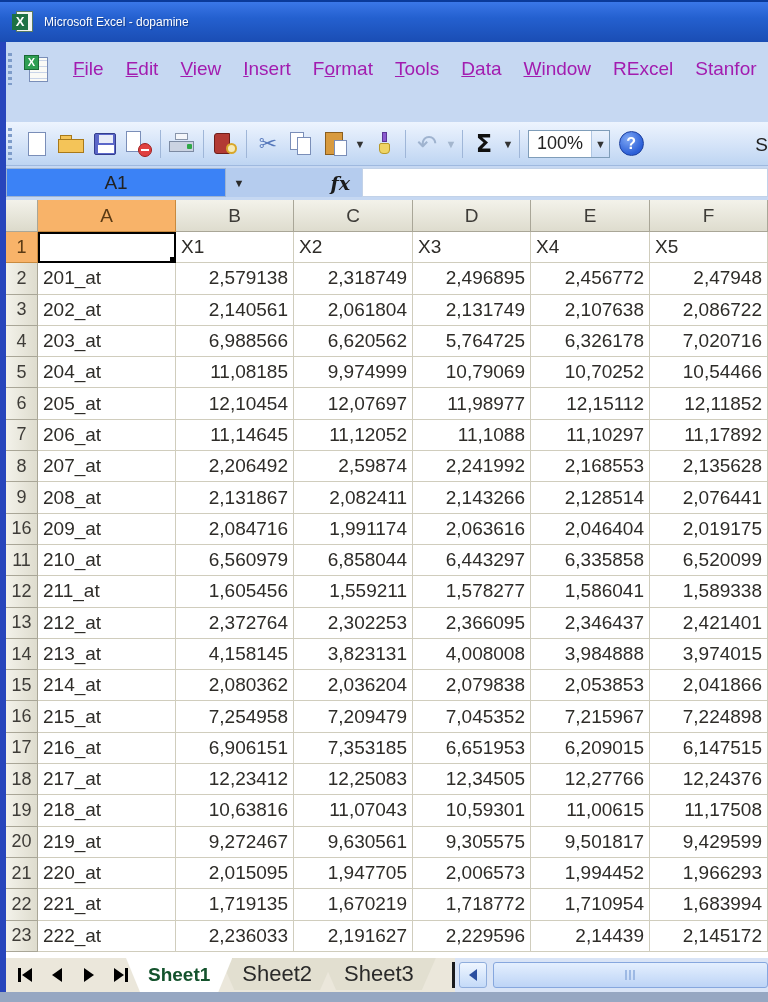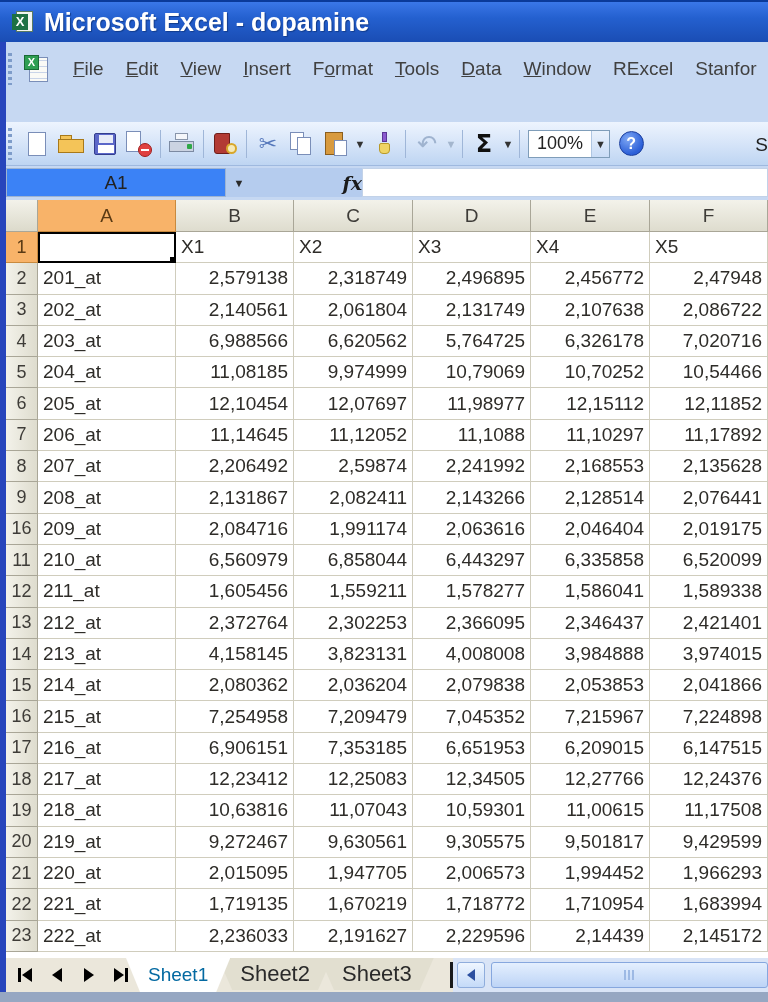--- a/index.html
+++ b/index.html
@@ -15,33 +15,33 @@
   .titlebar {
     position:absolute; left:0; top:0; width:768px; height:42px;
     background:linear-gradient(180deg,#3A77E8 0%,#2460CF 40%,#1A4DB4 100%);
     border-top:2px solid #0A3A9A;
     display:flex; align-items:center; padding-left:12px;
   }
   .xl-app-icon { width:22px; height:22px; margin-right:10px; position:relative; flex:none; }
   .xl-app-icon .pg { position:absolute; left:4px; top:0; width:17px; height:21px; background:#F2F5F0; border:1px solid #5A7A62; }
   .xl-app-icon .xg { position:absolute; left:0; top:3px; width:16px; height:16px; background:#1E7145; color:#fff;
     font-weight:bold; font-size:13px; line-height:16px; text-align:center; }
-  .title-text { color:#fff; font-weight:bold; font-size:25px; text-shadow:1px 1px 1px #123C8C; white-space:nowrap; }
+  .title-text { color:#fff; font-weight:normal; font-size:12px; text-shadow:1px 1px 1px #123C8C; white-space:nowrap; }
 
   
   .menubar { position:absolute; left:0; top:42px; width:768px; height:80px; background:#C6D8F2; }
   .menurow { display:flex; align-items:center; height:54px; padding-left:8px; }
   .grip { width:4px; height:32px; margin-right:8px;
     background:repeating-linear-gradient(180deg,#7E9CC9 0 3px, transparent 3px 6px); flex:none; }
   .sheet-icon { width:24px; height:28px; position:relative; margin:0 14px 0 4px; flex:none; }
   .sheet-icon .pg { position:absolute; right:0; top:2px; width:19px; height:25px; background:#FAFAF6; border:1px solid #7A8EB8;
     background-image:linear-gradient(#C9D4E8 1px, transparent 1px); background-size:100% 6px; background-position:0 8px; }
   .sheet-icon .xg { position:absolute; left:0; top:0; width:15px; height:15px; background:#2E9E52; border:1px solid #1A6A36;
     color:#fff; font-size:11px; font-weight:bold; line-height:13px; text-align:center; }
-  .menu-item { font-size:19px; color:#404040; padding:4px 11px; white-space:nowrap; }
+  .menu-item { font-size:19px; color:#a21caf; padding:4px 11px; white-space:nowrap; }
   .menu-item u { text-decoration:underline; }
 
   
   .toolbar { position:absolute; left:0; top:122px; width:768px; height:44px;
     background:linear-gradient(180deg,#EDF4FE 0%,#D4E3F8 55%,#BED5F2 100%);
     border-bottom:1px solid #9FB9DF;
     display:flex; align-items:center; padding-left:8px; }
   .tbi { width:34px; height:32px; display:flex; align-items:center; justify-content:center; position:relative; flex:none; }
   .sep { width:1px; height:28px; background:#9FB6D8; margin:0 4px; flex:none; }
   .dd { font-size:11px; color:#333; width:14px; text-align:center; flex:none; }
@@ -86,21 +86,21 @@
     color:#fff; font-weight:bold; font-size:16px; display:flex; align-items:center; justify-content:center; border:1px solid #1C3F9E; }
   .clip-s { position:absolute; right:0px; top:12px; font-size:19px; color:#222; }
 
   
   .fbar { position:absolute; left:0; top:166px; width:768px; height:34px; background:#C6D8F2; display:flex; align-items:stretch; }
   .namebox { position:absolute; left:6px; top:2px; width:220px; height:29px; background:#3b82f6; border:1px solid #9EB4D2;
     font-size:19px; color:#222; display:flex; align-items:center; justify-content:center; }
   .nb-dd { position:absolute; left:226px; top:2px; width:26px; height:29px; background:#B5CCEE;
     display:flex; align-items:center; justify-content:center; font-size:11px; color:#2A2A2A; }
   .fx-zone { position:absolute; left:252px; top:2px; width:110px; height:29px; background:#B5CCEE;
-    display:flex; align-items:center; justify-content:flex-end; }
+    display:flex; align-items:center; justify-content:flex-end; padding-right:12px; }
   .fx-label { font-family:"DejaVu Serif", serif; font-style:italic; font-weight:bold; font-size:19px; color:#1A1A1A; }
   .ffield { position:absolute; left:362px; top:2px; width:406px; height:29px; background:#fff; border:1px solid #C2D2E8; }
 
   
   .left-edge { position:absolute; left:0; top:42px; width:6px; height:960px; background:#2745BC; }
 
   
   .grid { position:absolute; left:6px; top:200px; width:762px; height:758px; background:#fff; overflow:hidden; }
   .hdr-row { display:flex; height:32px; }
   .corner { width:32px; flex:none; background:linear-gradient(180deg,#F3F2EA,#DCDACB);
@@ -125,21 +125,21 @@
   .navs { display:flex; align-items:center; padding:0 6px 0 8px; gap:10px; flex:none; }
   .navbtn { width:22px; height:20px; display:flex; align-items:center; justify-content:center; gap:1px; }
   .tri-l { width:0; height:0; border-top:7px solid transparent; border-bottom:7px solid transparent; border-right:10px solid #000; }
   .tri-r { width:0; height:0; border-top:7px solid transparent; border-bottom:7px solid transparent; border-left:10px solid #000; }
   .bar { width:3px; height:14px; background:#000; }
   .tabs { display:flex; align-items:flex-start; height:34px; flex:none; }
   .tab { height:32px; padding:0 22px; margin-left:-12px; display:flex; align-items:center;
     font-size:22px; color:#2A2A2A; background:#E2DFD0;
     clip-path:polygon(0 0,100% 0,calc(100% - 14px) 100%,14px 100%);
     filter:drop-shadow(0 0 1px #8A8878); }
-  .tab.active { background:#fff; font-weight:normal; font-size:19px; color:#0369a1; height:34px; z-index:2; }
+  .tab.active { background:#fff; font-weight:bold; font-size:19px; color:#14532d; height:34px; z-index:2; }
   .tab-split { width:3px; height:26px; background:#1A1A1A; margin-left:16px; flex:none; }
   .hscroll { display:flex; align-items:center; flex:1; height:34px; background:#D9E4F6; padding-left:4px; }
   .sc-btn { width:28px; height:26px; border-radius:3px; background:linear-gradient(180deg,#EFF6FF,#C4DAF8);
     border:1px solid #8FADDC; display:flex; align-items:center; justify-content:center; flex:none; }
   .sc-tri { width:0; height:0; border-top:6px solid transparent; border-bottom:6px solid transparent; border-right:8px solid #2B4FA0; }
   .sc-thumb { margin-left:6px; flex:1; height:26px; border-radius:3px; background:linear-gradient(180deg,#E4EFFE,#BDD4F6);
     border:1px solid #86A7DE; display:flex; align-items:center; justify-content:center; gap:2px; }
   .sc-thumb i { width:2px; height:10px; background:#9DB9E4; display:block; }
 
   .bottom-strip { position:absolute; left:0; top:992px; width:768px; height:10px; background:#96A7C2; }

